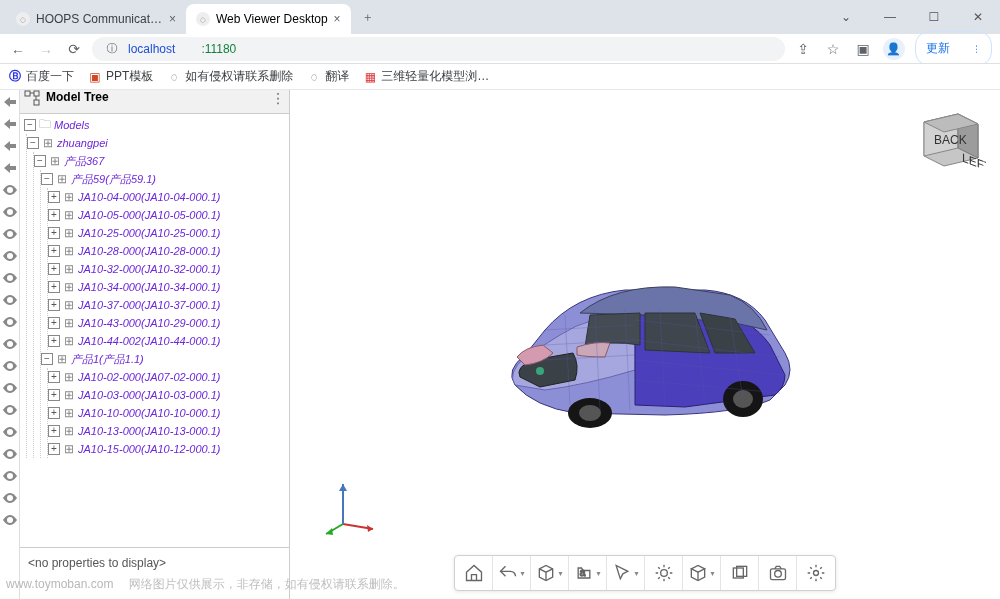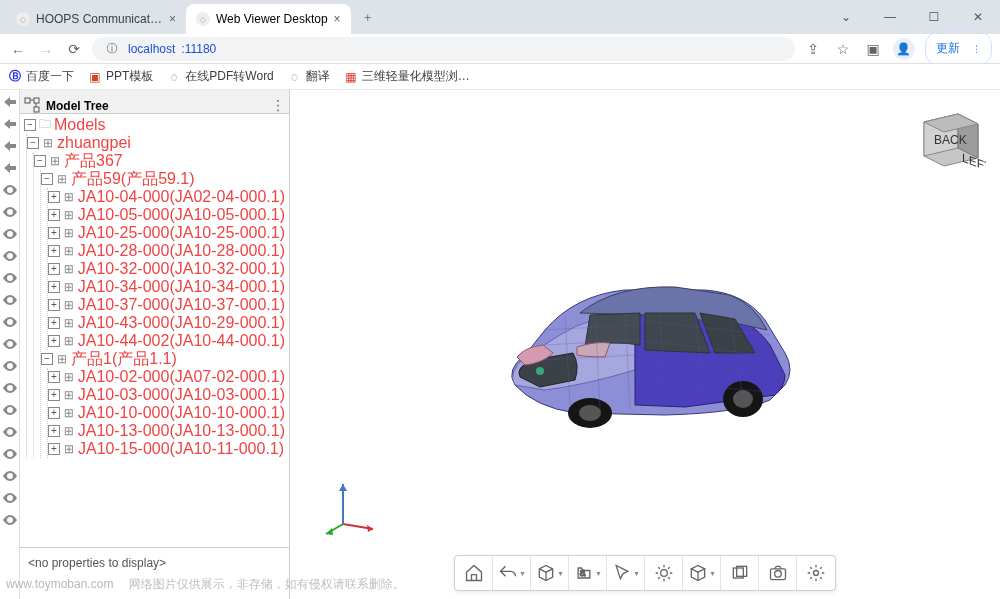--- a/index.html
+++ b/index.html
@@ -15,45 +15,45 @@
   .tab-x { color:#5f6368; font-size:12px; }
   .new-tab { width:26px; height:26px; display:flex; align-items:center; justify-content:center; color:#5f6368; margin-left:4px; border-radius:50%; }
   .chrome-spacer { flex:1; }
   .win-ctrl { display:flex; }
   .win-btn { width:44px; height:34px; display:flex; align-items:center; justify-content:center; color:#555; }
 
   .addr-bar { display:flex; align-items:center; height:30px; background:#fff; padding:0 8px; gap:8px; border-bottom:1px solid #e0e0e0; }
   .nav-icn { width:20px; height:20px; display:flex; align-items:center; justify-content:center; color:#5f6368; font-size:14px; }
   .url-box { flex:1; display:flex; align-items:center; height:24px; background:#f1f3f4; border-radius:12px; padding:0 10px; gap:6px; color:#202124; font-size:13px; }
   .url-host { color:#1d4ed8; }
-  .url-path { color:#1d4ed8; }
+  .url-path { color:#15803d;margin-left:20px; }
   .addr-right { display:flex; gap:10px; align-items:center; }
-  .update-btn { color:#1a73e8; border:1px solid #cfe2ff; border-radius:14px; padding:8px 10px; font-size:12px; display:flex; align-items:center; gap:12px; }
+  .update-btn { color:#1a73e8; border:1px solid #cfe2ff; border-radius:14px; padding:8px 10px; font-size:12px; display:flex; align-items:center; gap:22px; }
   .avatar { width:22px; height:22px; border-radius:50%; background:#e8f0fe; display:flex; align-items:center; justify-content:center; color:#1a73e8; font-size:12px; }
 
   .bookmarks { display:flex; align-items:center; height:26px; background:#fff; padding:0 8px; gap:14px; border-bottom:1px solid #e8e8e8; }
   .bk-item { display:flex; align-items:center; gap:4px; color:#3c4043; font-size:12px; }
   .bk-fav { width:14px; height:14px; display:inline-flex; align-items:center; justify-content:center; }
 
   
   .app { flex:1; position:relative; display:flex; overflow:hidden; }
   .left-col { width:20px; display:flex; flex-direction:column; border-right:1px solid #ddd; padding-top:4px; gap:6px; align-items:center; }
   .left-col .micn { width:16px; height:16px; color:#888; }
   .sidebar { width:270px; display:flex; flex-direction:column; border-right:1px solid #ccc; }
-  .panel-hdr { display:flex; align-items:flex-end; height:24px; background:#f1f1f1; border-bottom:1px solid #ccc; padding:0 4px; gap:6px; }
+  .panel-hdr { display:flex; align-items:flex-start; height:24px; background:#f1f1f1; border-bottom:1px solid #ccc; padding:0 4px; gap:6px; }
   .panel-hdr .tree-icn { width:16px; height:16px; }
   .panel-hdr .ttl { font-weight:bold; flex:1; }
   .panel-hdr .menu { color:#666; font-size:14px; }
   .tree { flex:1; overflow:auto; padding:2px 0; }
   .tree ul { list-style:none; padding-left:0; }
   .tree li { position:relative; }
   .node { display:flex; align-items:center; height:18px; gap:2px; padding-right:4px; white-space:nowrap; }
   .toggle { width:12px; height:12px; border:1px solid #888; font-size:10px; line-height:10px; text-align:center; color:#555; background:#fff; cursor:pointer; }
   .nicon { width:14px; height:14px; display:inline-flex; align-items:center; justify-content:center; color:#8a8a8a; }
-  .node-label { font-size:16px; color:#ef4444; }
+  .node-label { font-size:11px; color:#6d28d9;font-style:italic; }
   .children { padding-left:16px; border-left:1px dotted #ccc; margin-left:6px; }
   .prop-panel { border-top:1px solid #ccc; padding:8px; color:#555; font-size:12px; height:52px; }
   .axis-widget { position:absolute; left:28px; bottom:60px; }
 
   .viewport { flex:1; position:relative; background:#fff; }
   .car { position:absolute; left:50%; top:50%; transform:translate(-50%,-50%); }
   .nav-cube { position:absolute; right:14px; top:14px; }
 
   
   .tb { position:absolute; left:50%; bottom:8px; transform:translateX(-50%); display:flex; background:#fff; border:1px solid #d0d0d0; border-radius:4px; box-shadow:0 1px 4px rgba(0,0,0,.1); }
@@ -114,21 +114,21 @@
   <div class="bk-item">
       <span class="bk-fav" style="color:#2932e1;font-weight:bold">Ⓑ</span>
       <span>百度一下</span>
     </div>
   <div class="bk-item">
       <span class="bk-fav" style="color:#d24726">▣</span>
       <span>PPT模板</span>
     </div>
   <div class="bk-item">
       <span class="bk-fav">◌</span>
-      <span>在线PDF转Word</span>
+      <span>如有侵权请联系删除</span>
     </div>
   <div class="bk-item">
       <span class="bk-fav">◌</span>
       <span>翻译</span>
     </div>
   <div class="bk-item">
       <span class="bk-fav" style="color:#d33">▦</span>
       <span>三维轻量化模型浏…</span>
     </div>
 </div>
@@ -236,21 +236,21 @@
                       <div class="node">
                         <span class="toggle">−</span>
                         <span class="nicon">⊞</span>
                         <span class="node-label">产品59(产品59.1)</span>
                       </div>
                       <ul class="children" id="l3a-list">
                           <li>
                             <div class="node">
                               <span class="toggle">+</span>
                               <span class="nicon">⊞</span>
-                              <span class="node-label">JA10-04-000(JA02-04-000.1)</span>
+                              <span class="node-label">JA10-04-000(JA10-04-000.1)</span>
                             </div>
                           </li>
                           <li>
                             <div class="node">
                               <span class="toggle">+</span>
                               <span class="nicon">⊞</span>
                               <span class="node-label">JA10-05-000(JA10-05-000.1)</span>
                             </div>
                           </li>
                           <li>
@@ -336,21 +336,21 @@
                             <div class="node">
                               <span class="toggle">+</span>
                               <span class="nicon">⊞</span>
                               <span class="node-label">JA10-13-000(JA10-13-000.1)</span>
                             </div>
                           </li>
                           <li>
                             <div class="node">
                               <span class="toggle">+</span>
                               <span class="nicon">⊞</span>
-                              <span class="node-label">JA10-15-000(JA10-11-000.1)</span>
+                              <span class="node-label">JA10-15-000(JA10-12-000.1)</span>
                             </div>
                           </li>
                         </ul>
                     </li>
                   </ul>
                 </li>
               </ul>
             </li>
           </ul>
         </li>

